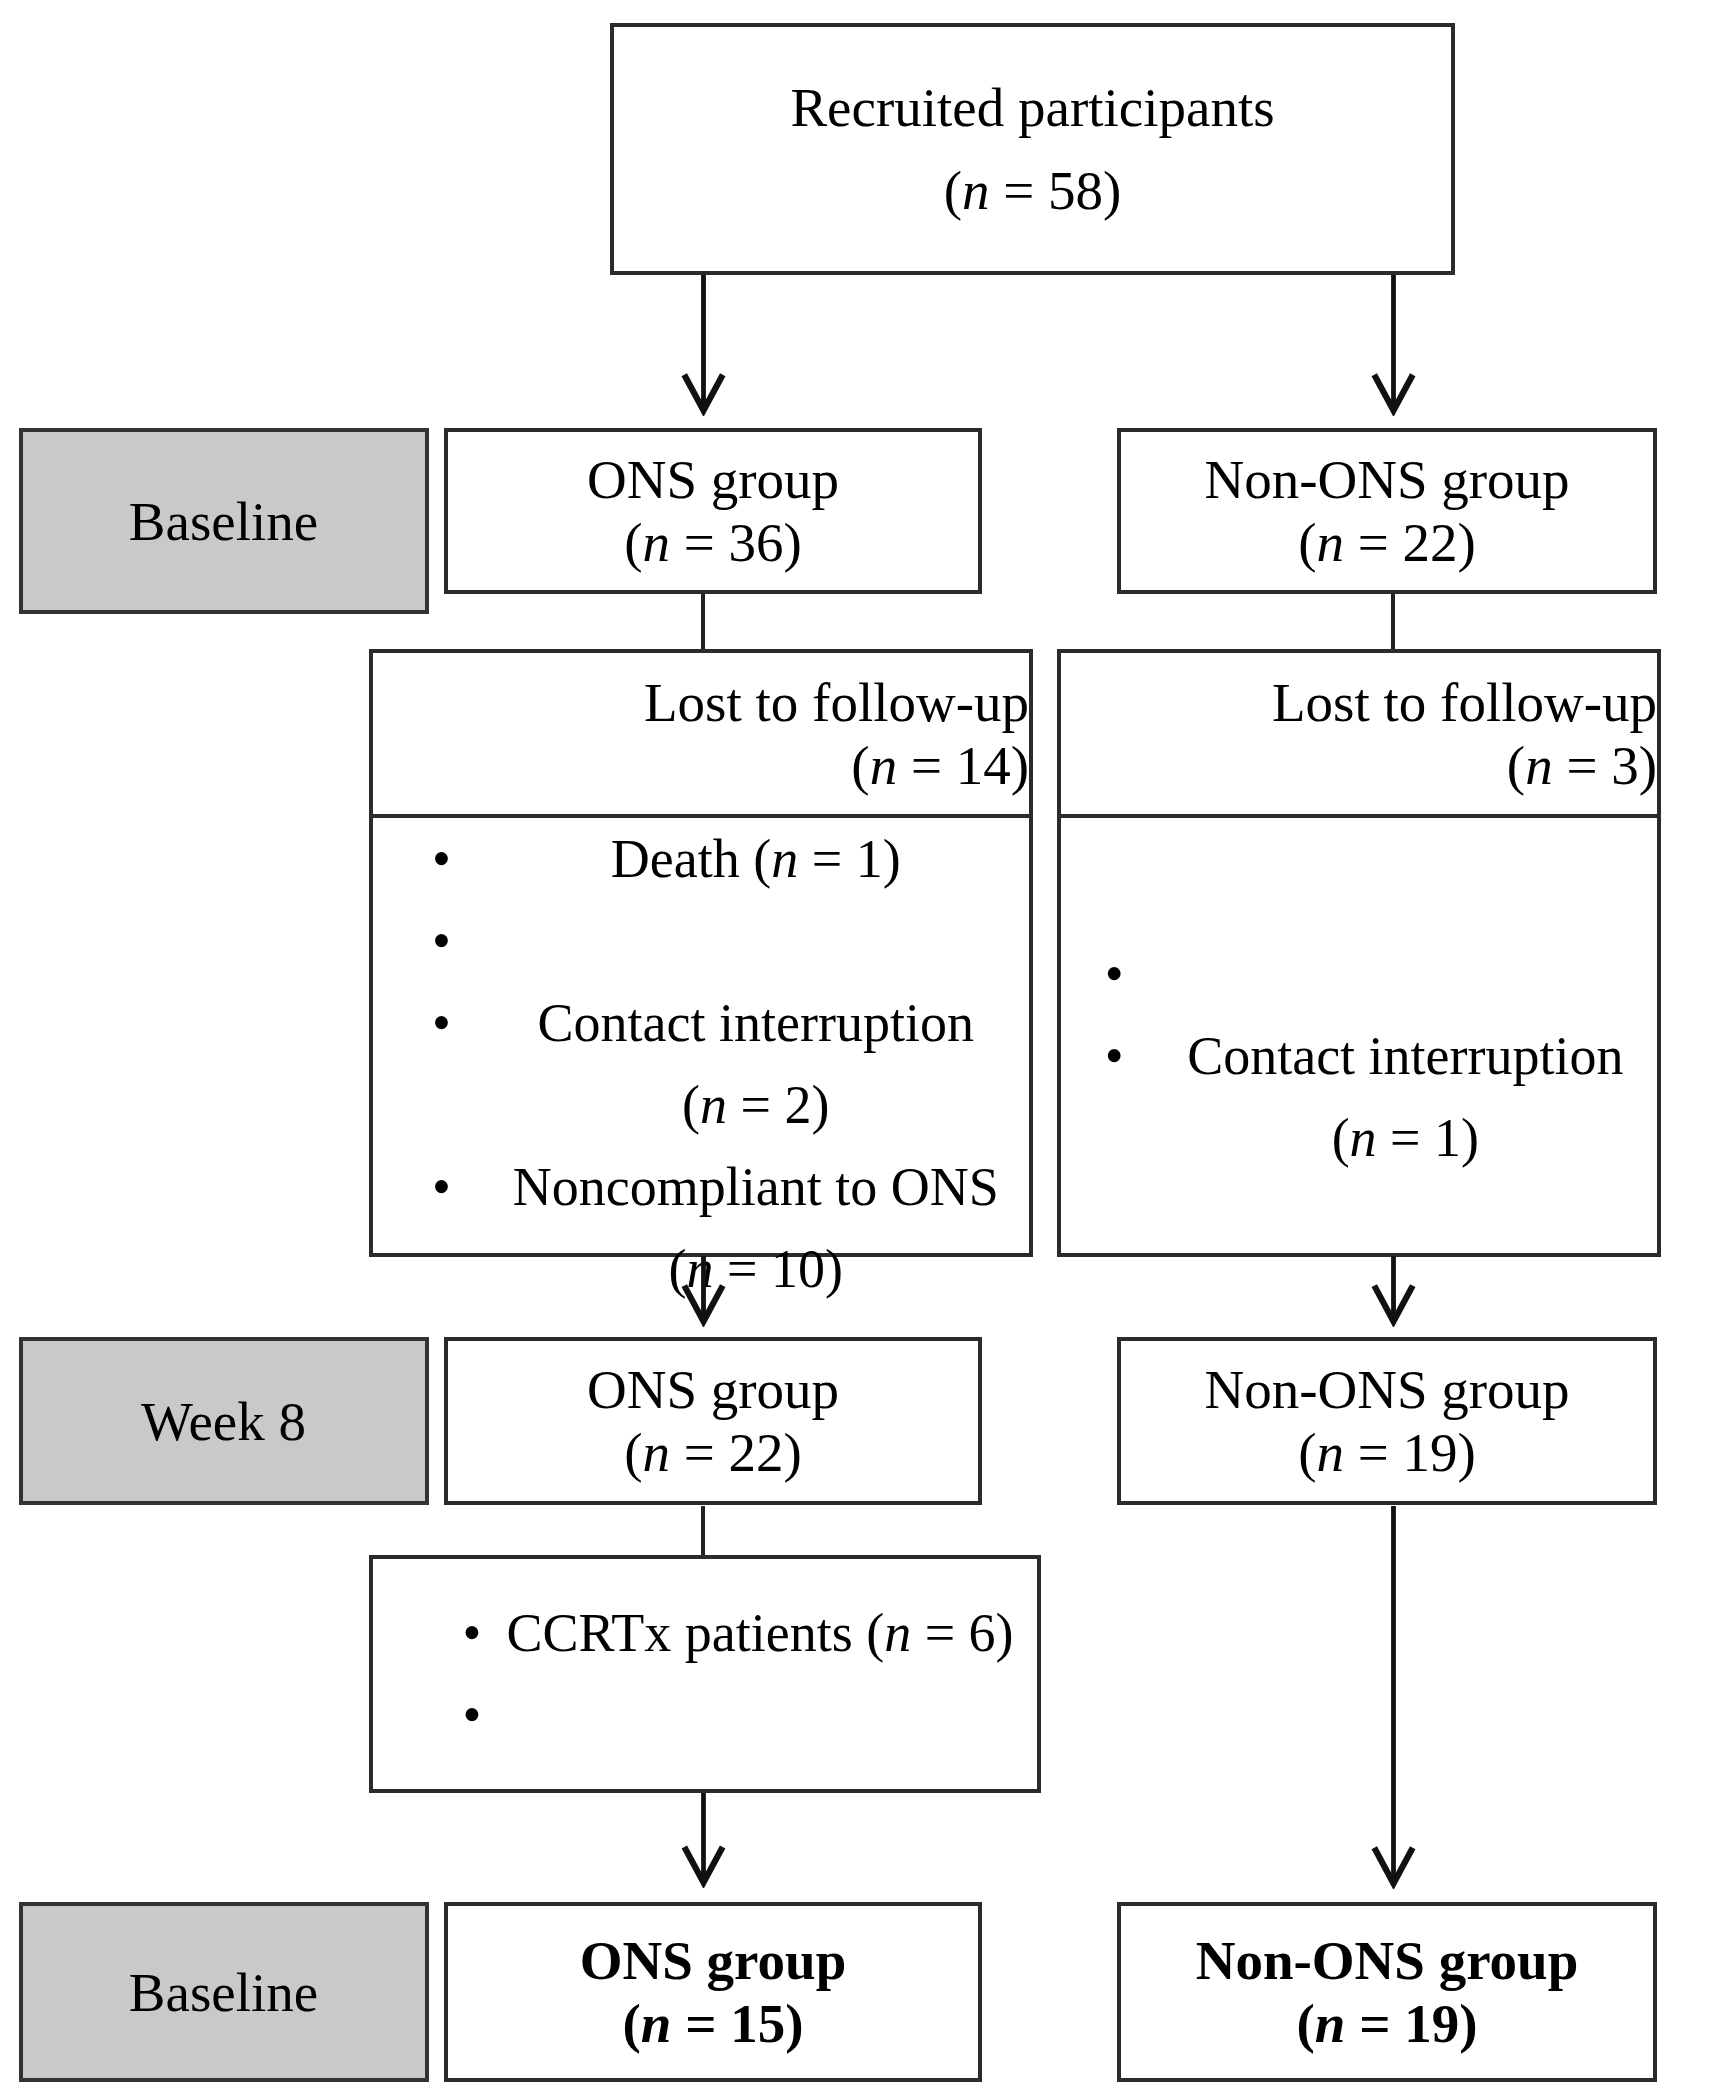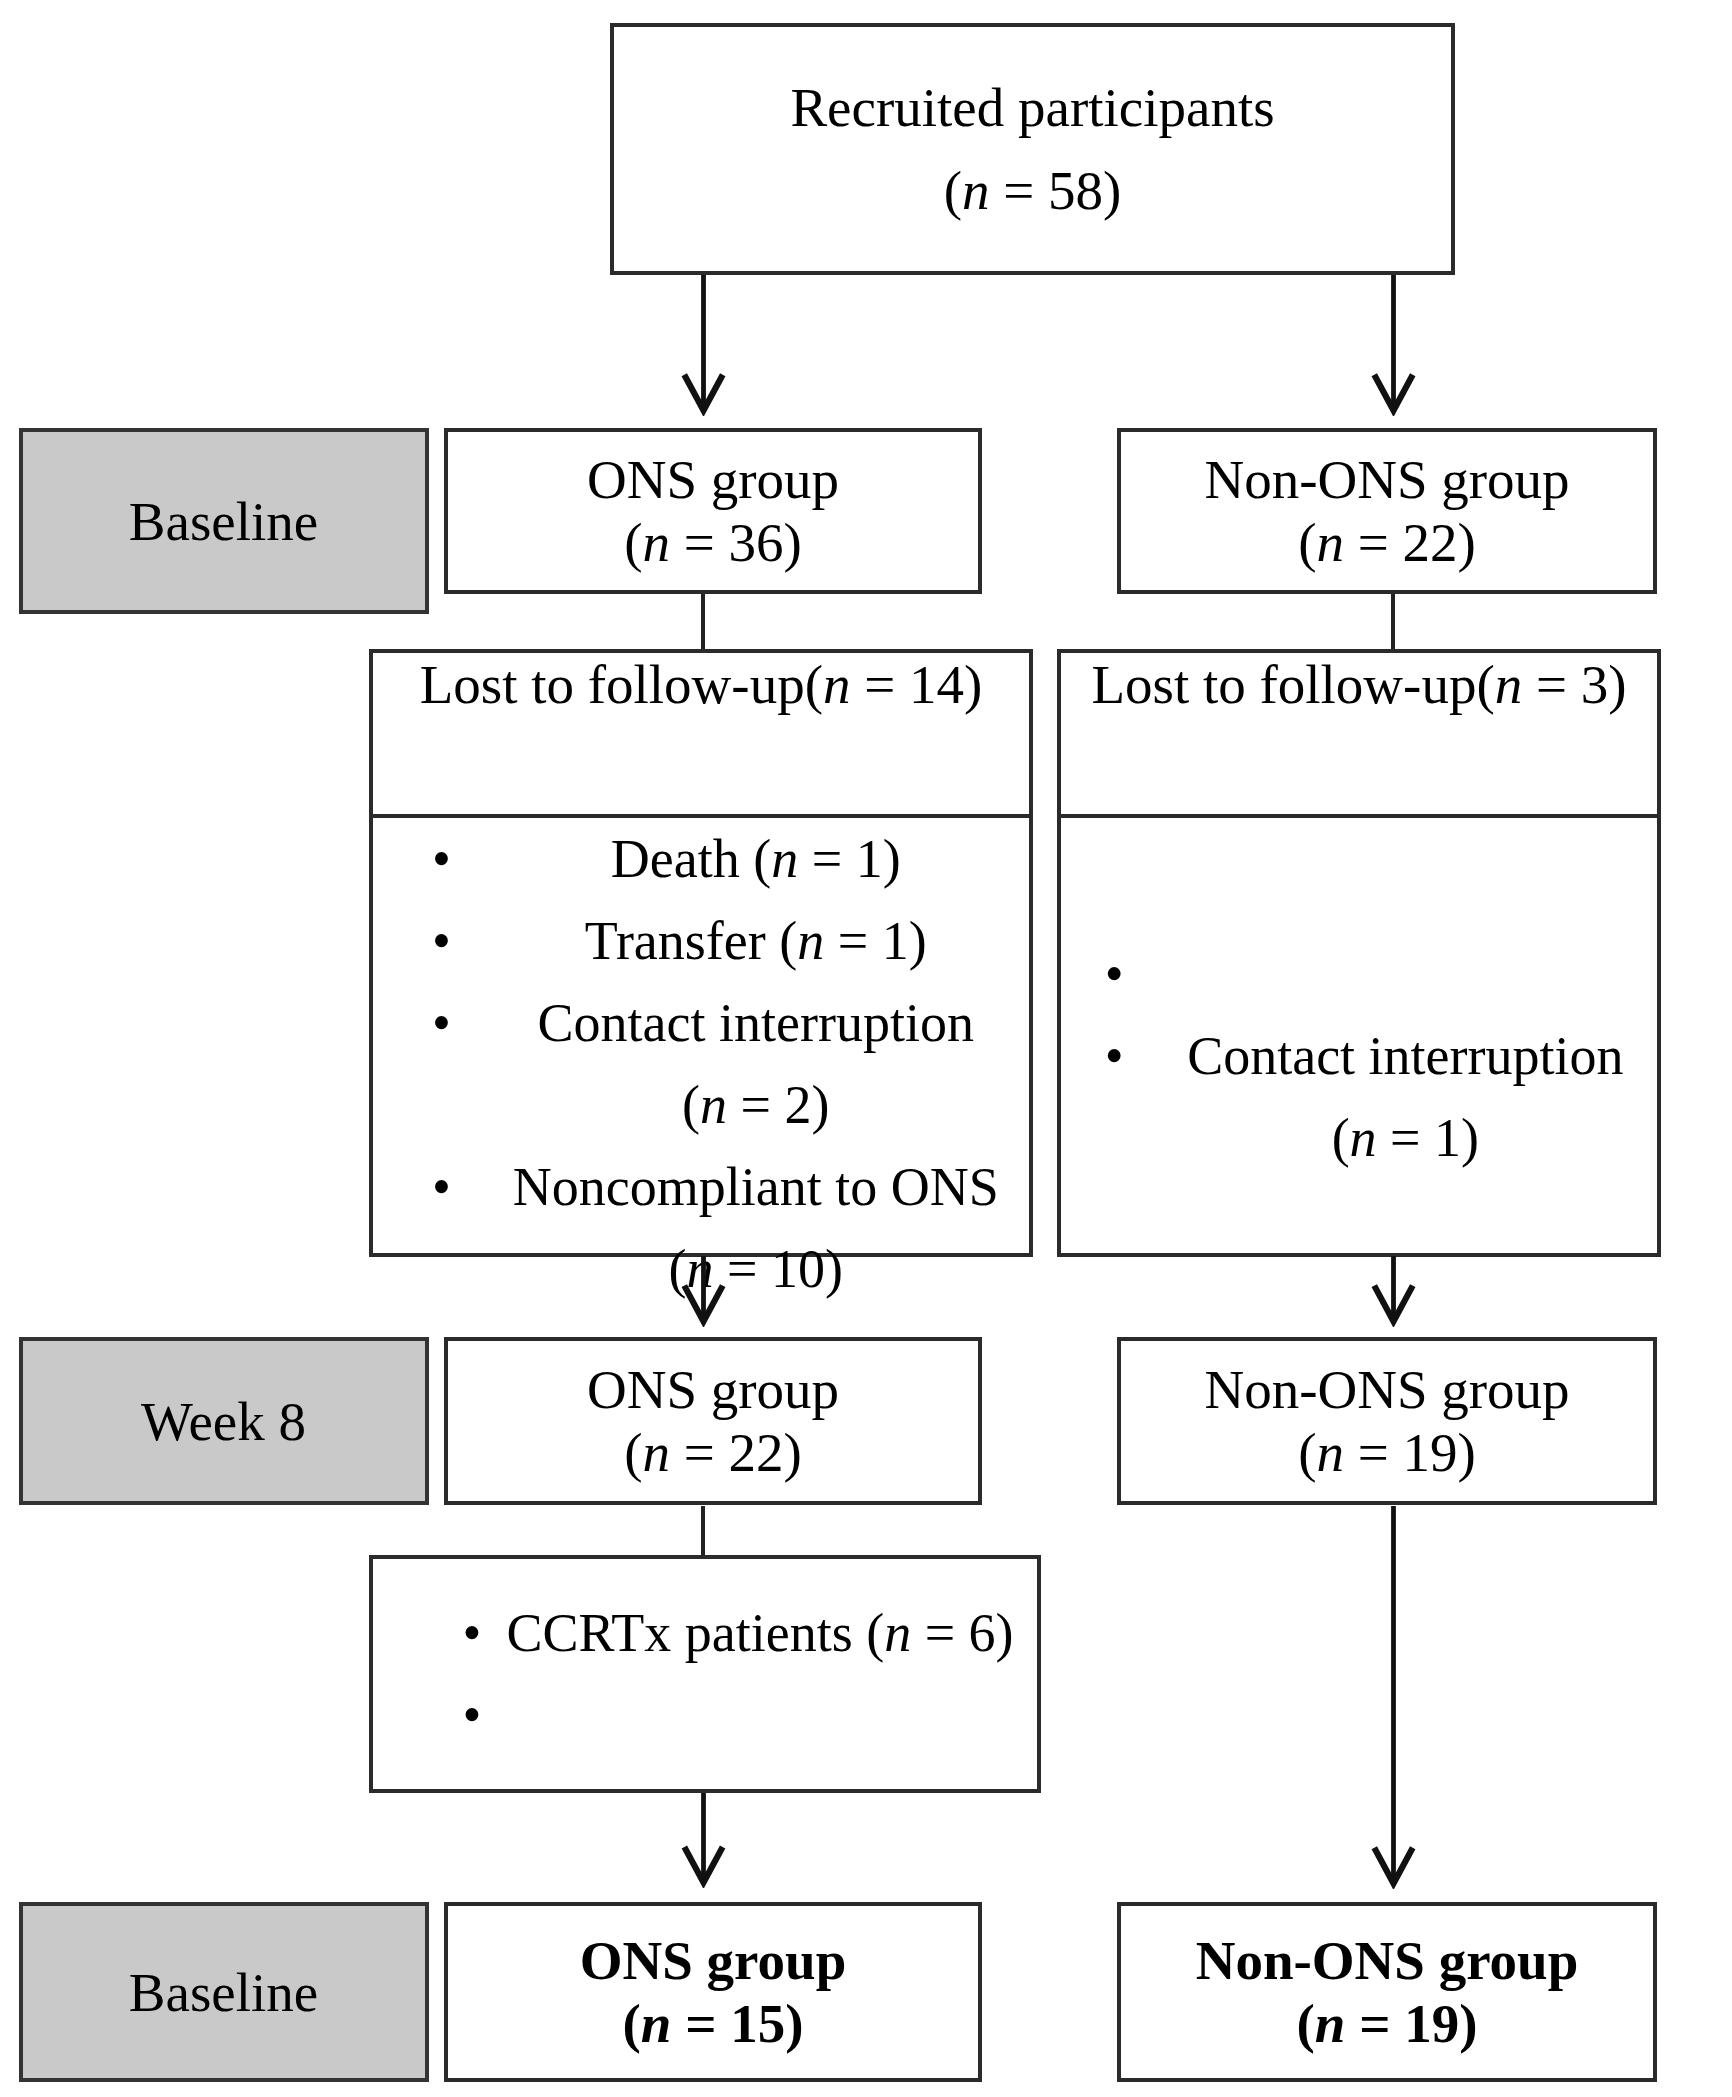--- a/index.html
+++ b/index.html
@@ -19,21 +19,21 @@
     align-items:center;justify-content:center;
     text-align:center;
     font-size:55px;line-height:63px;
   }
   .stage{background:#c9c9c9;border-color:#333333;}
   .bold{font-weight:700;}
   
   .split{justify-content:flex-start;align-items:stretch;}
   .box-header{
     box-sizing:border-box;height:161px;flex:0 0 161px;
-    display:flex;flex-direction:row;align-items:flex-start;justify-content:center;
+    display:flex;flex-direction:column;align-items:flex-end;justify-content:center;
   }
   .box-body{
     box-sizing:border-box;flex:1 1 auto;
     border-top:4.1px solid #2b2b2b;
     display:flex;flex-direction:column;justify-content:center;
   }
   .bullets{font-size:54px;line-height:82px;}
   .bullet-item{display:flex;align-items:flex-start;}
   .dot{flex:0 0 82px;text-align:center;}
   .txt{flex:1 1 auto;}
@@ -113,23 +113,20 @@
     <div class="box-body">
       <div class="bullets">
           <div class="bullet-item">
             <span class="dot">•</span>
             <div class="txt">
               <div class="line">Death (<i>n</i> = 1)</div>
             </div>
           </div>
           <div class="bullet-item">
             <span class="dot">•</span>
-            <div class="txt">
-              <div class="line">Transfer (<i>n</i> = 1)</div>
-            </div>
           </div>
           <div class="bullet-item">
             <span class="dot">•</span>
             <div class="txt">
               <div class="line">Contact interruption</div>
               <div class="line">(<i>n</i> = 2)</div>
             </div>
           </div>
           <div class="bullet-item">
             <span class="dot">•</span>

